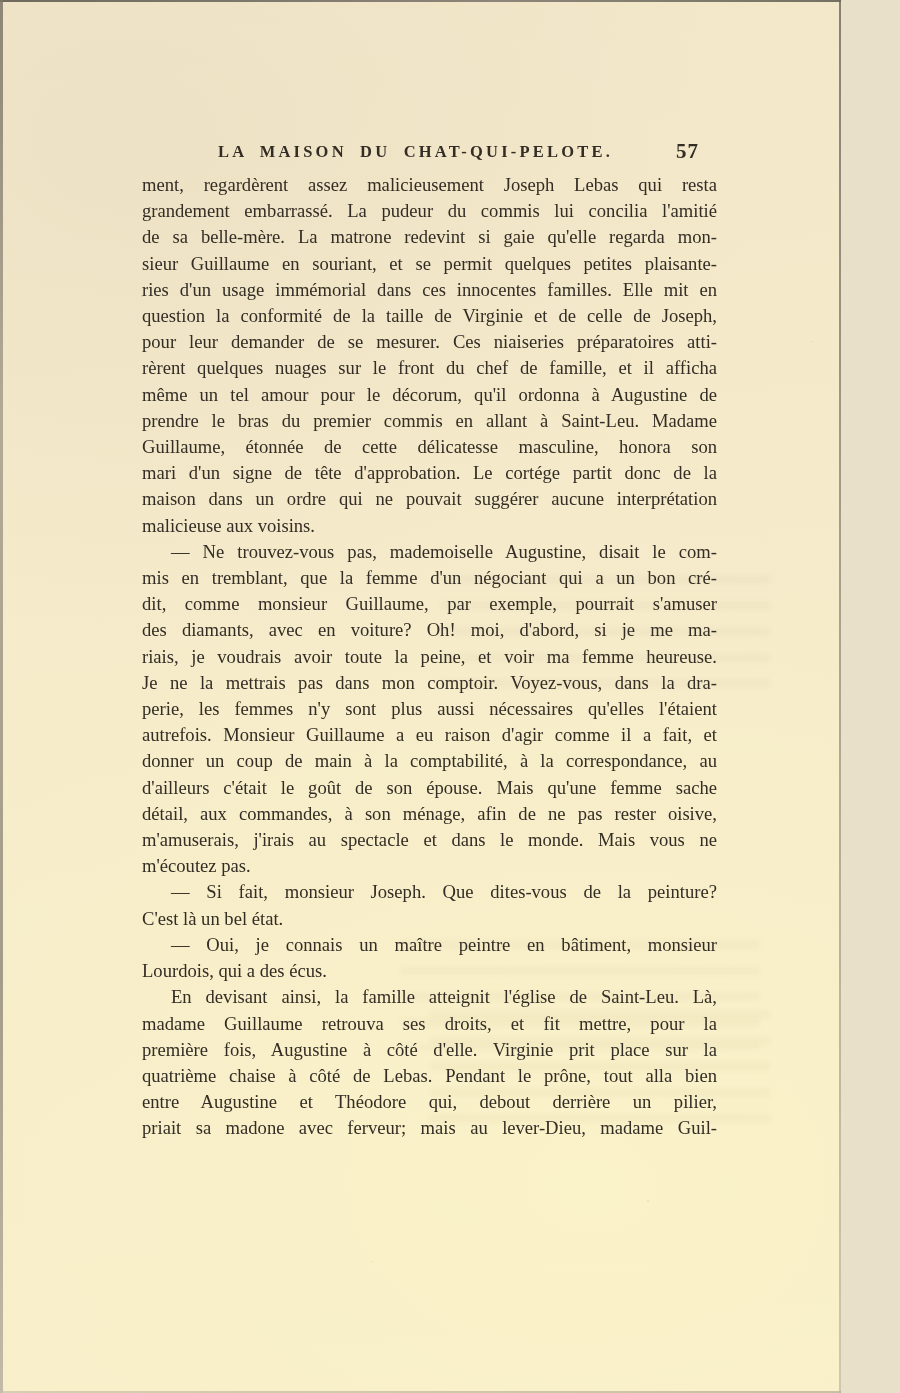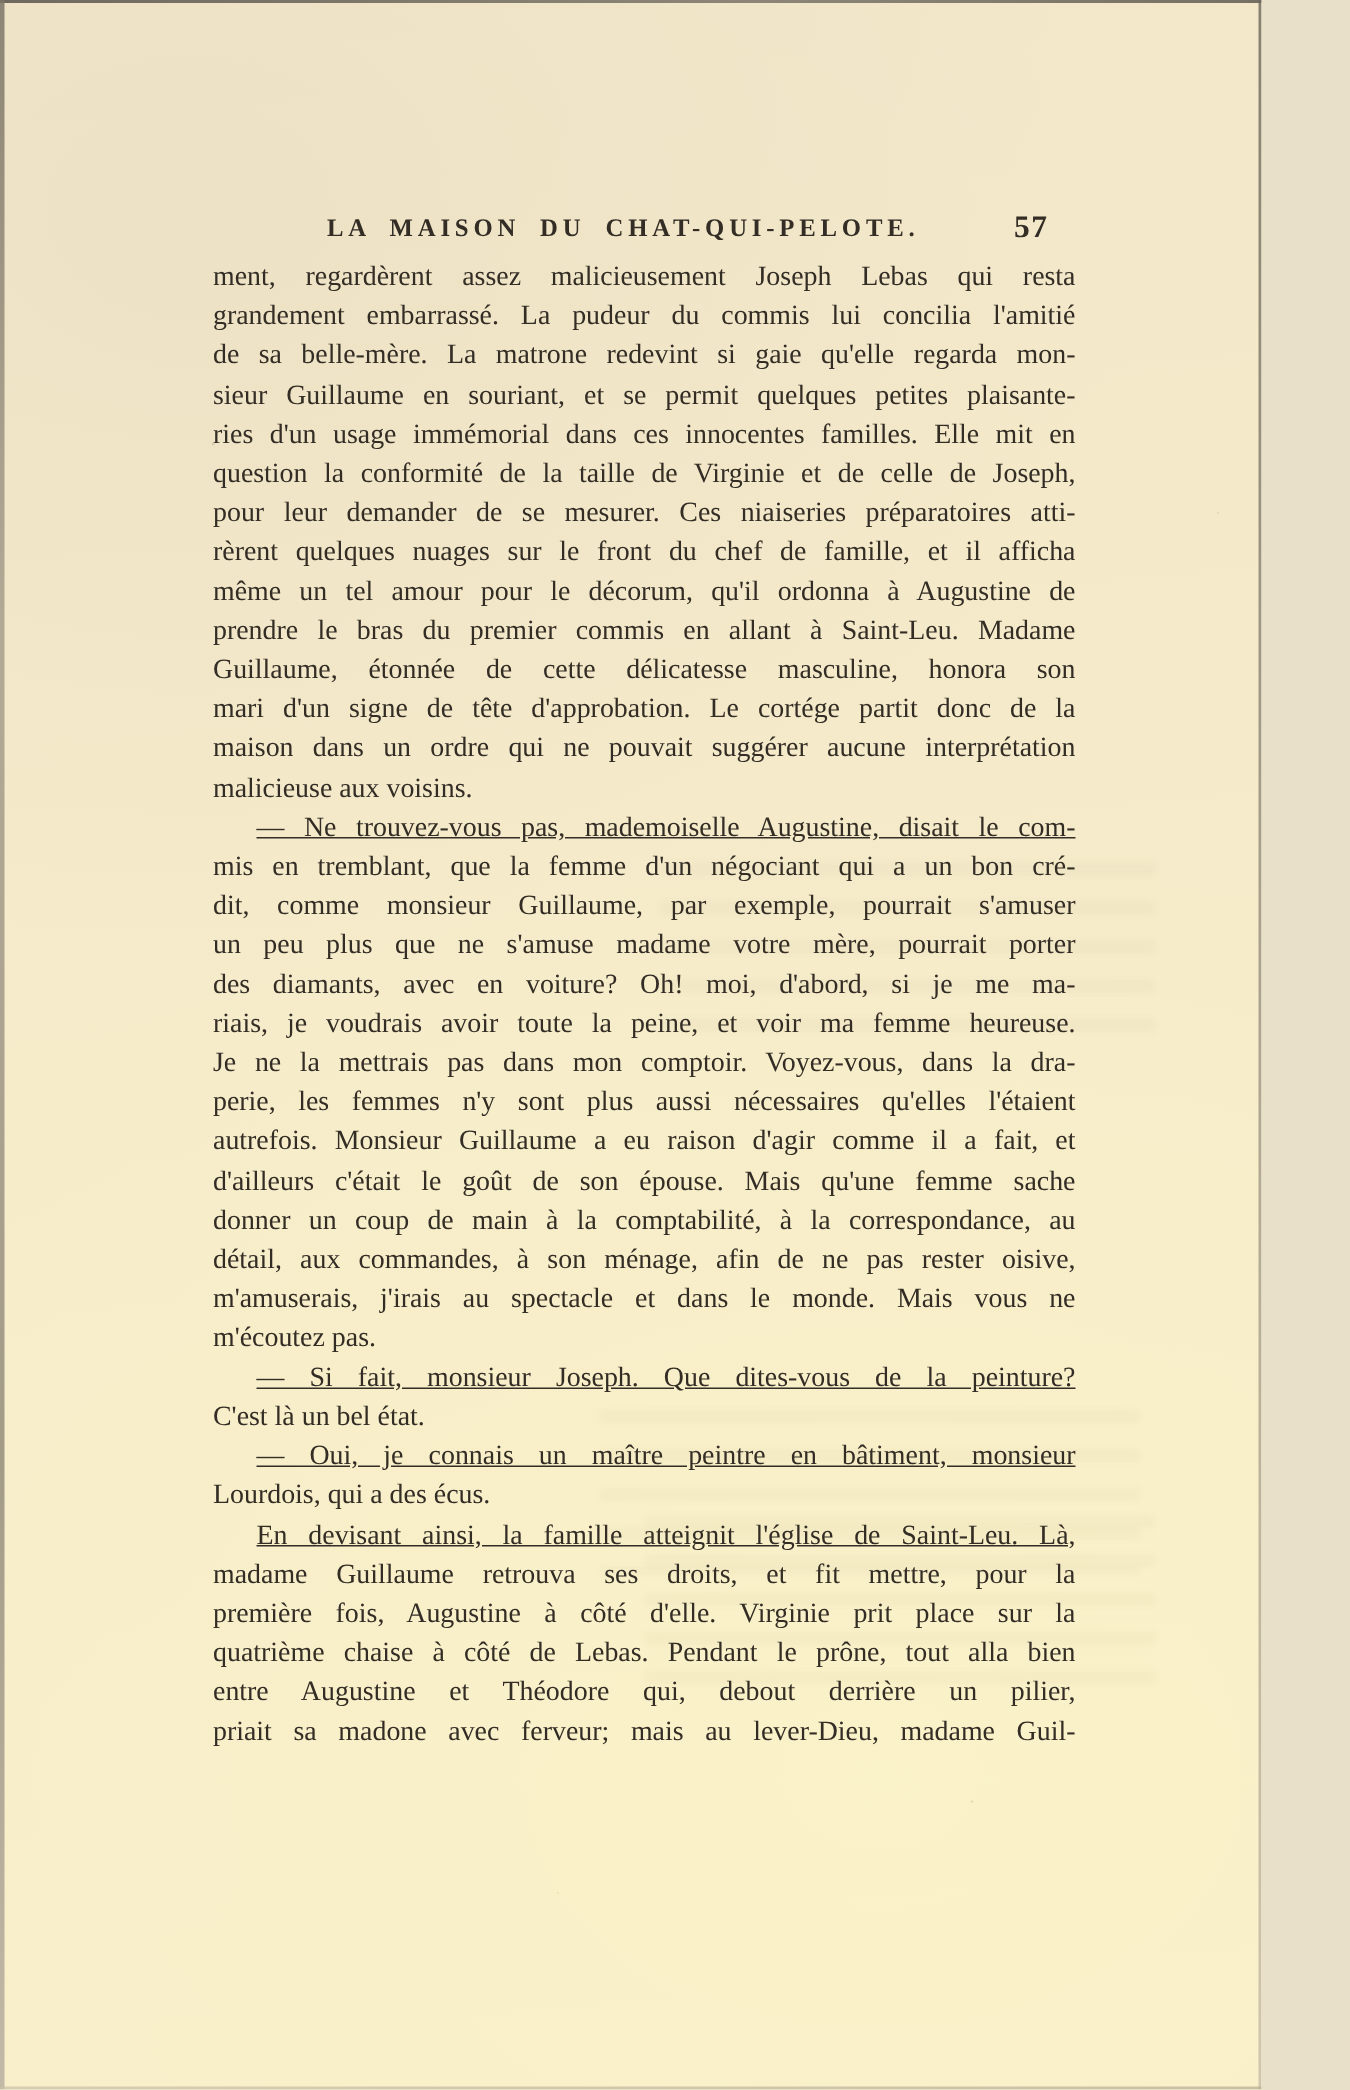--- a/index.html
+++ b/index.html
@@ -94,21 +94,20 @@
     text-align: justify;
     text-align-last: justify;
     text-justify: inter-word;
   }
   .line.last {
     text-align: center;
     text-align-last: left;
   }
   .line.indent {
     text-indent: 29px;
-    text-decoration: underline;
   }
 </style>
 </head>
 <body>
 
 <div id="scan">
 
   <div class="edge edge-top"></div>
   <div class="edge edge-left"></div>
   <div class="edge edge-right"></div>
@@ -135,28 +134,27 @@
       <div class="line">rèrent quelques nuages sur le front du chef de famille, et il afficha</div>
       <div class="line">même un tel amour pour le décorum, qu'il ordonna à Augustine de</div>
       <div class="line">prendre le bras du premier commis en allant à Saint-Leu. Madame</div>
       <div class="line">Guillaume, étonnée de cette délicatesse masculine, honora son</div>
       <div class="line">mari d'un signe de tête d'approbation. Le cortége partit donc de la</div>
       <div class="line">maison dans un ordre qui ne pouvait suggérer aucune interprétation</div>
       <div class="line last">malicieuse aux voisins.</div>
       <div class="line indent">— Ne trouvez-vous pas, mademoiselle Augustine, disait le com-</div>
       <div class="line">mis en tremblant, que la femme d'un négociant qui a un bon cré-</div>
       <div class="line">dit, comme monsieur Guillaume, par exemple, pourrait s'amuser</div>
-      <div class="line">un peu plus que ne s'amuse madame votre mère, pourrait porter</div>
       <div class="line">des diamants, avec en voiture? Oh! moi, d'abord, si je me ma-</div>
       <div class="line">riais, je voudrais avoir toute la peine, et voir ma femme heureuse.</div>
       <div class="line">Je ne la mettrais pas dans mon comptoir. Voyez-vous, dans la dra-</div>
       <div class="line">perie, les femmes n'y sont plus aussi nécessaires qu'elles l'étaient</div>
       <div class="line">autrefois. Monsieur Guillaume a eu raison d'agir comme il a fait, et</div>
+      <div class="line">donner un coup de main à la comptabilité, à la correspondance, au</div>
       <div class="line">d'ailleurs c'était le goût de son épouse. Mais qu'une femme sache</div>
-      <div class="line">donner un coup de main à la comptabilité, à la correspondance, au</div>
       <div class="line">détail, aux commandes, à son ménage, afin de ne pas rester oisive,</div>
       <div class="line">m'amuserais, j'irais au spectacle et dans le monde. Mais vous ne</div>
       <div class="line last">m'écoutez pas.</div>
       <div class="line indent">— Si fait, monsieur Joseph. Que dites-vous de la peinture?</div>
       <div class="line last">C'est là un bel état.</div>
       <div class="line indent">— Oui, je connais un maître peintre en bâtiment, monsieur</div>
       <div class="line last">Lourdois, qui a des écus.</div>
       <div class="line indent">En devisant ainsi, la famille atteignit l'église de Saint-Leu. Là,</div>
       <div class="line">madame Guillaume retrouva ses droits, et fit mettre, pour la</div>
       <div class="line">première fois, Augustine à côté d'elle. Virginie prit place sur la</div>

